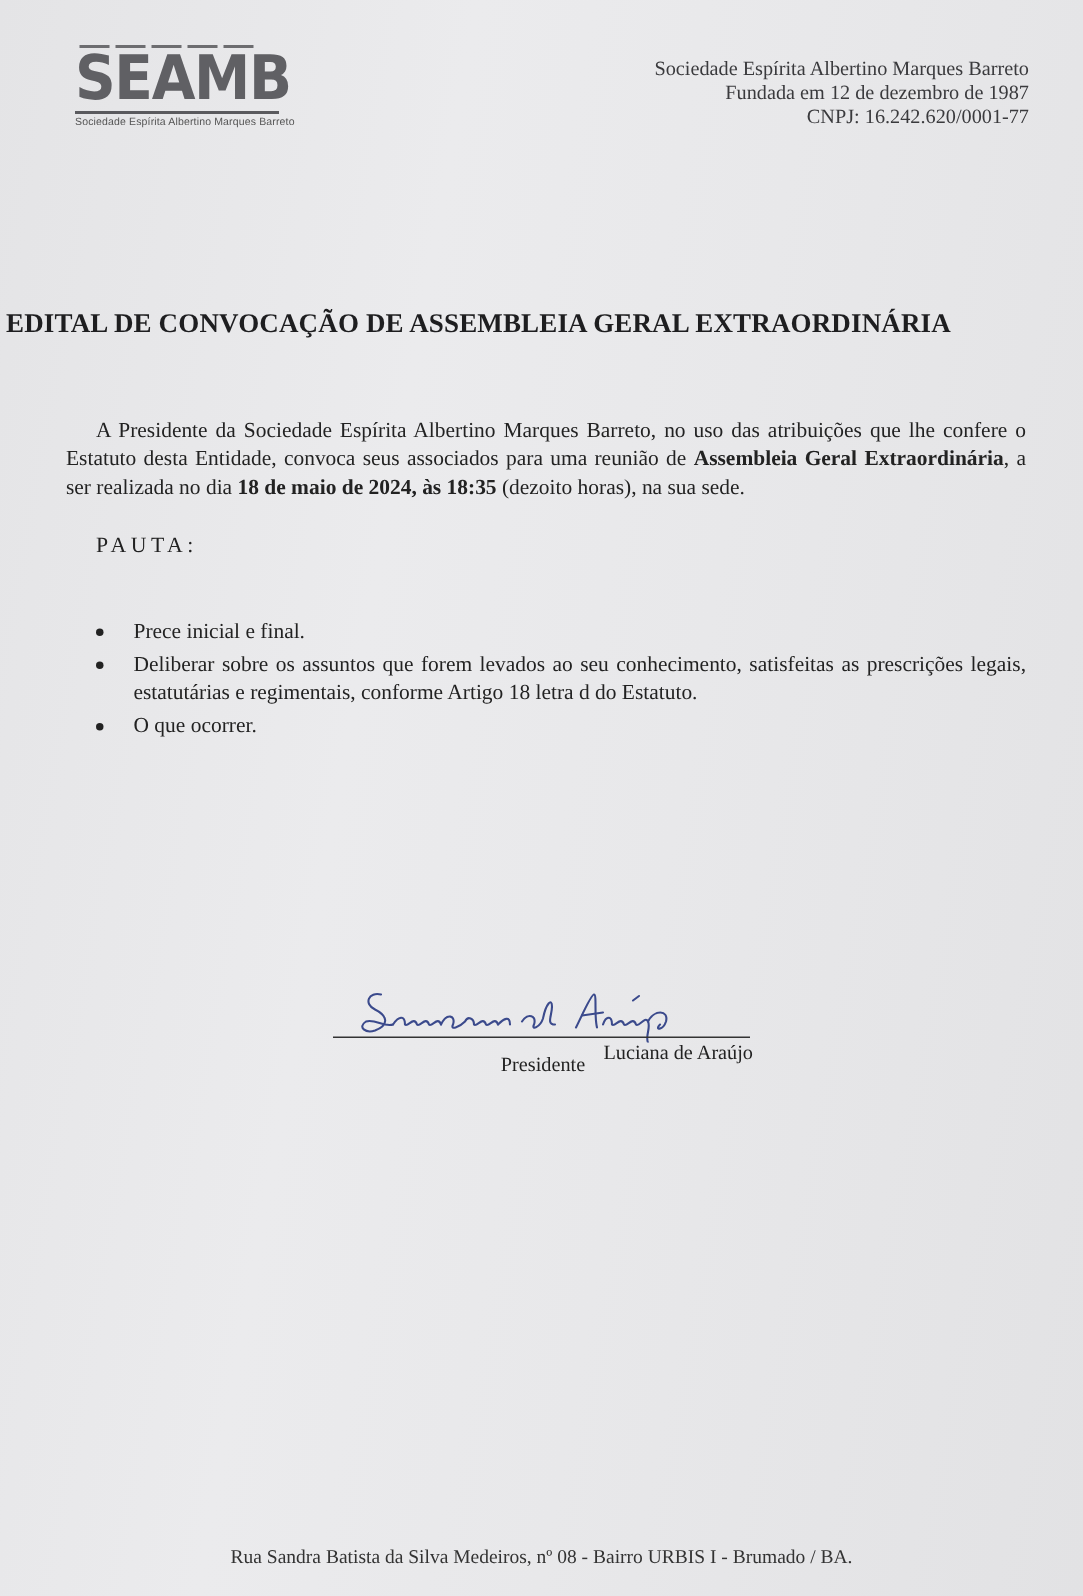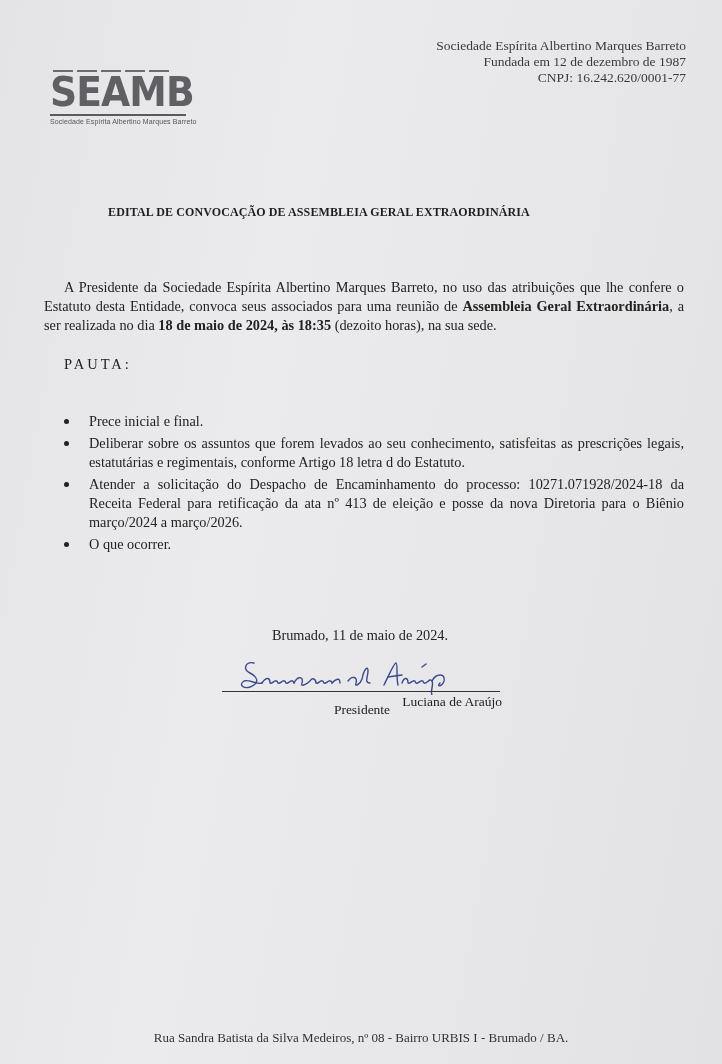--- a/index.html
+++ b/index.html
@@ -6,21 +6,21 @@
   body {
     width: 722px; height: 1064px; overflow: hidden;
     background: linear-gradient(100deg, #e4e4e6 0%, #ebebed 35%, #e8e8ea 60%, #e2e2e4 100%);
     font-family: "Liberation Serif", "DejaVu Serif", serif;
     color: #222;
     position: relative;
   }
   .page { position: absolute; inset: 0; }
 
   
-  .logo { position: absolute; left: 50px; top: 30px; width: 140px; margin-top: 40px; }
+  .logo { position: absolute; left: 50px; top: 30px; width: 140px; }
   .logo-bars { display: flex; gap: 4px; margin-left: 3px; }
   .logo-bars span { display: block; height: 2px; width: 20px; background: #6d6d70; }
   .logo-word {
     font-family: "DejaVu Sans", "Liberation Sans", sans-serif;
     font-weight: bold; font-size: 41px; letter-spacing: -1px;
     color: #606064; line-height: 38px; transform: scaleX(0.92); transform-origin: left;
     margin-top: 1px;
   }
   .logo-rule { height: 2px; background: #5a5a5e; width: 136px; margin-top: 3px; }
   .logo-sub {
@@ -30,21 +30,21 @@
 
   
   .org-info {
     position: absolute; right: 36px; top: 38px; text-align: right;
     font-size: 13.5px; line-height: 16px; color: #3a3a3d;
   }
 
   
   .title {
     position: absolute; left: 0; width: 638px; top: 205px; text-align: center;
-    font-weight: bold; font-size: 12px; color: #1e1e20; letter-spacing: 0.1px;
+    font-weight: bold; font-size: 18px; color: #1e1e20; letter-spacing: 0.1px;
   }
 
   
   .intro {
     position: absolute; left: 44px; width: 640px; top: 278px;
     font-size: 14.3px; line-height: 19px; text-align: justify; text-indent: 20px;
   }
   .intro b { font-weight: bold; }
 
   .pauta-label {
@@ -121,31 +121,24 @@
     <li>
       <span class="bullet"></span>
       <span>Prece inicial e final.</span>
     </li>
     <li>
       <span class="bullet"></span>
       <span>Deliberar sobre os assuntos que forem levados ao seu conhecimento, satisfeitas as prescrições legais, estatutárias e regimentais, conforme Artigo 18 letra d do Estatuto.</span>
     </li>
     <li>
       <span class="bullet"></span>
-      <span>Atender a solicitação do Despacho de Encaminhamento do processo: 10271.071928/2024-18 da Receita Federal para retificação da ata nº 413 de eleição e posse da nova Diretoria para o Biênio março/2024 a março/2026.</span>
-    </li>
-    <li>
-      <span class="bullet"></span>
       <span>O que ocorrer.</span>
     </li>
   </ul>
 
-  <div class="place-date">
-    <span style="margin-left:-2px;">Brumado, 11 de maio de 2024.</span>
-  </div>
 
   <div class="signature-block">
     <svg class="signature-svg" width="230" height="40" viewBox="0 0 230 40">
       <g fill="none" stroke="#3b4a8c" stroke-width="1.4" stroke-linecap="round" stroke-linejoin="round">
         <path d="M18 8 C10 6 6 14 14 18 C22 22 24 28 14 32 C8 34 2 30 8 26 C14 24 20 30 26 28"></path>
         <path d="M26 28 C30 22 34 22 34 28 C36 30 40 22 42 28 C44 30 48 22 50 28 C52 30 56 22 58 28"></path>
         <path d="M58 28 C62 20 68 22 66 28 C64 32 70 30 74 26 C76 22 80 24 80 28 C82 30 86 22 88 28 C90 30 94 22 96 28"></path>
         <path d="M96 28 C100 24 104 22 104 28"></path>
         <path d="M112 26 C116 20 122 22 120 28 C118 32 124 30 126 24 C128 14 132 10 132 16 C132 22 128 28 134 28"></path>
         <path d="M148 30 C152 22 158 8 160 8 C162 8 160 22 162 30"></path>

